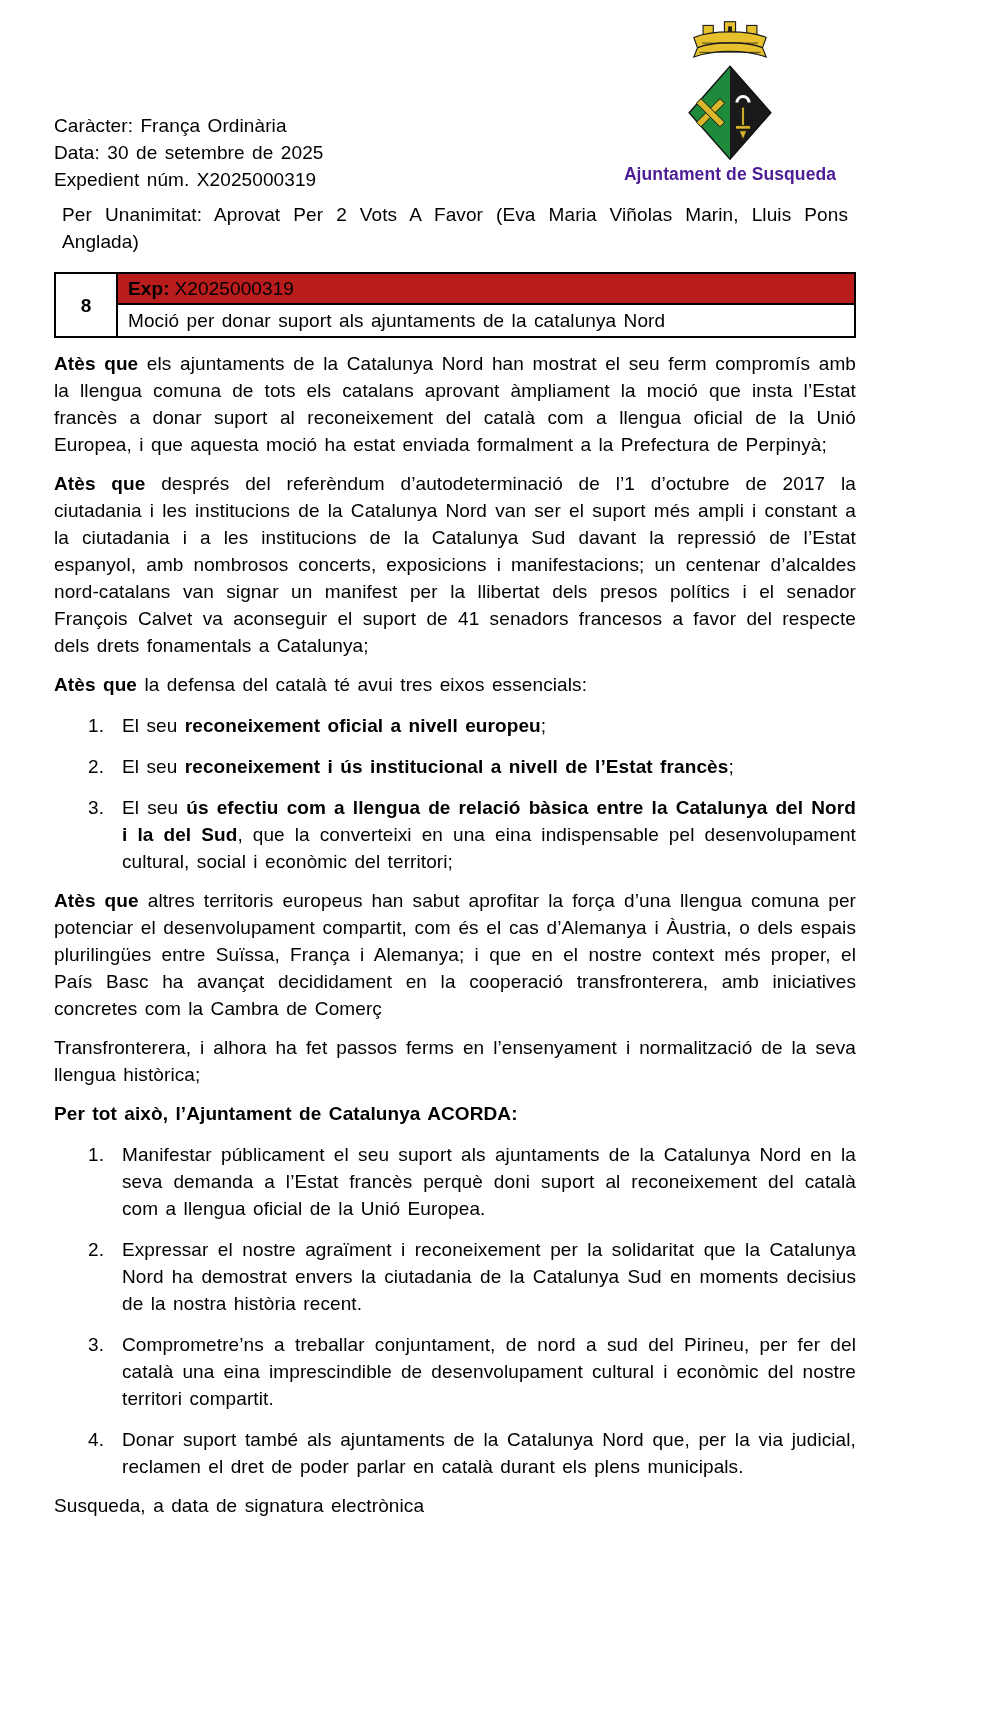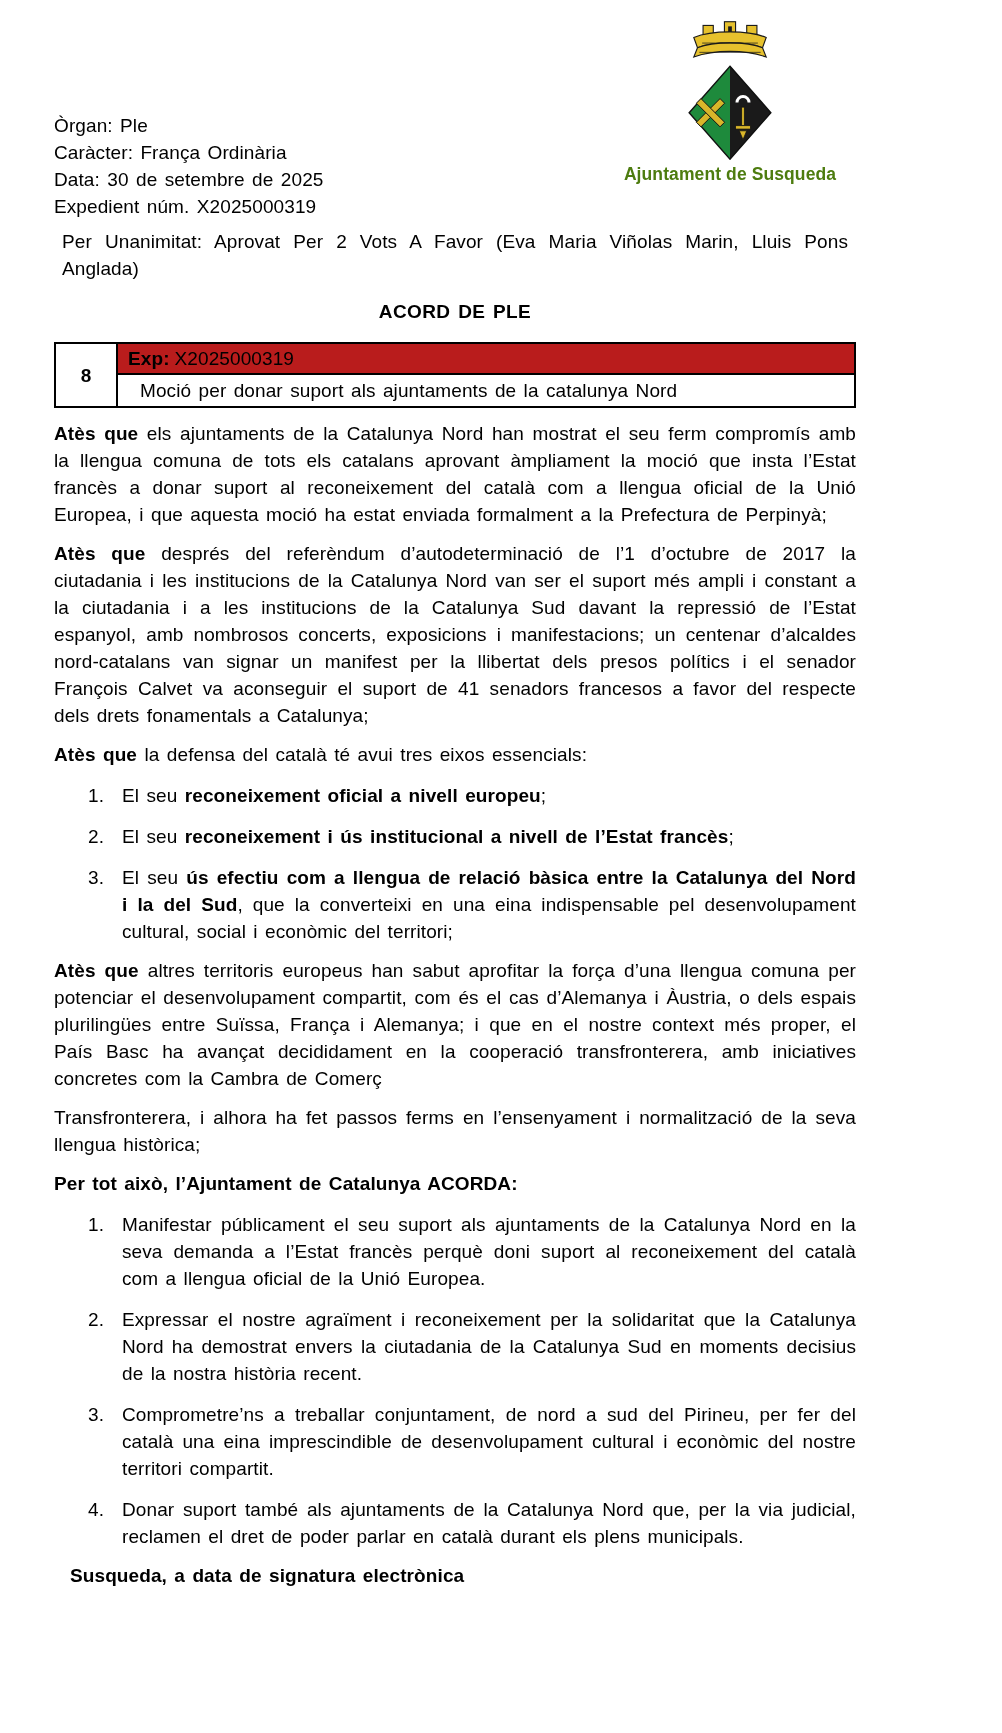--- a/index.html
+++ b/index.html
@@ -6,41 +6,41 @@
   html,body{margin:0;padding:0;background:#ffffff;}
   .page{
     position:relative;
     width:1002px;height:1733px;
     background:#ffffff;color:#000;
     overflow:hidden;
     font-family:"Liberation Sans","DejaVu Sans",sans-serif;
   }
   .crest{position:absolute;left:612px;top:18px;width:236px;text-align:center;}
   .crest svg{display:block;margin:0 auto;}
-  .org-name{font-weight:bold;font-size:17.5px;margin-top:3px;letter-spacing:.1px;color:#4d7c0f;white-space:nowrap;}
+  .org-name{font-weight:bold;font-size:17.5px;margin-top:3px;letter-spacing:.1px;color:#4c1d95;white-space:nowrap;}
   .content{
     position:absolute;left:54px;top:112px;width:802px;
     font-size:19px;line-height:27px;letter-spacing:.1px;word-spacing:2px;
   }
   .meta-line{white-space:nowrap;}
   .approval{margin:8px;text-align:justify;}
   .doc-title{font-size:19px;font-weight:bold;text-align:center;margin:16px 0 0;letter-spacing:.4px;}
   .agenda-table{margin-top:17px;border:2px solid #000;display:grid;grid-template-columns:62px 1fr;}
   .cell{min-height:27px;}
   .cell-num{grid-row:1 / span 2;border-right:2px solid #000;display:flex;align-items:center;justify-content:center;font-weight:bold;}
   .cell-exp{background:#b91c1c;border-bottom:2px solid #000;padding:1px 10px;}
   .cell-exp .exp-value{margin-left:5px;}
-  .cell-subject{padding:2px 22px;}
+  .cell-subject{padding:2px 10px;}
   .para{text-align:justify;margin:12px 0 0;}
   .heading-bold{margin:12px 0 0;font-weight:bold;}
   .doc-list{margin:2px 0 0;}
   .li{display:flex;margin:14px 0 0;}
   .li-num{flex:none;width:34px;margin-left:34px;}
   .li-text{flex:1;text-align:justify;}
-  .closing{margin:12px 16px 0;font-weight:bold;}
+  .closing{margin:12px 0 0;}
 </style>
 </head>
 <body>
 
 <div class="page">
 
   <div class="crest">
     <svg width="112" height="143" viewBox="0 0 120 154" xmlns="http://www.w3.org/2000/svg">
 
       <g fill="#e6c12d" stroke="#1a1a1a" stroke-width="1.2">
@@ -70,29 +70,27 @@
         <rect x="66" y="116" width="16" height="3.6"></rect>
         <polygon points="70,121.5 78,121.5 74,131"></polygon>
       </g>
     </svg>
     <div class="org-name">Ajuntament de Susqueda</div>
   </div>
 
   <div class="content">
 
     <div class="meta">
-      <div class="meta-line">Òrgan: Ple</div>
       <div class="meta-line">Caràcter: França Ordinària</div>
       <div class="meta-line">Data: 30 de setembre de 2025</div>
       <div class="meta-line">Expedient núm. X2025000319</div>
     </div>
 
     <p class="approval">Per Unanimitat: Aprovat Per 2 Vots A Favor (Eva Maria Viñolas Marin, Lluis Pons Anglada)</p>
 
-    <h1 class="doc-title">ACORD DE PLE</h1>
 
     <div class="agenda-table">
       <div class="cell cell-num">8</div>
       <div class="cell cell-exp">
         <strong>Exp:</strong><span class="exp-value">X2025000319</span>
       </div>
       <div class="cell cell-subject">Moció per donar suport als ajuntaments de la catalunya Nord</div>
     </div>
 
     <p class="para"><strong>Atès que</strong><span> els ajuntaments de la Catalunya Nord han mostrat el seu ferm compromís amb la llengua comuna de tots els catalans aprovant àmpliament la moció que insta l’Estat francès a donar suport al reconeixement del català com a llengua oficial de la Unió Europea, i que aquesta moció ha estat enviada formalment a la Prefectura de Perpinyà;</span></p>

